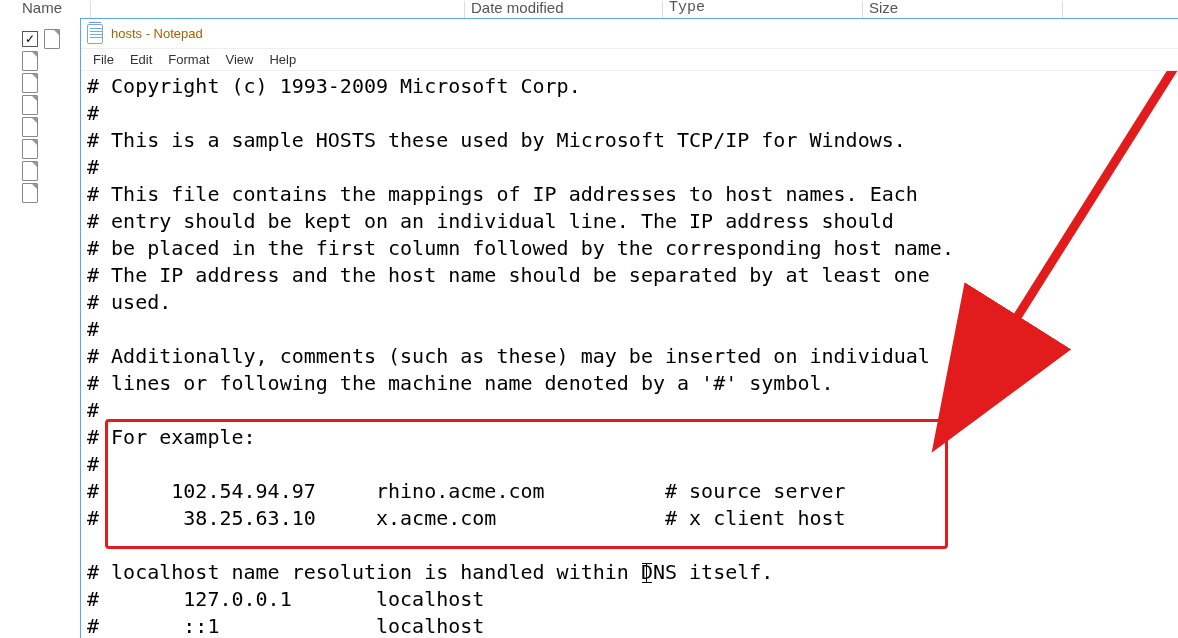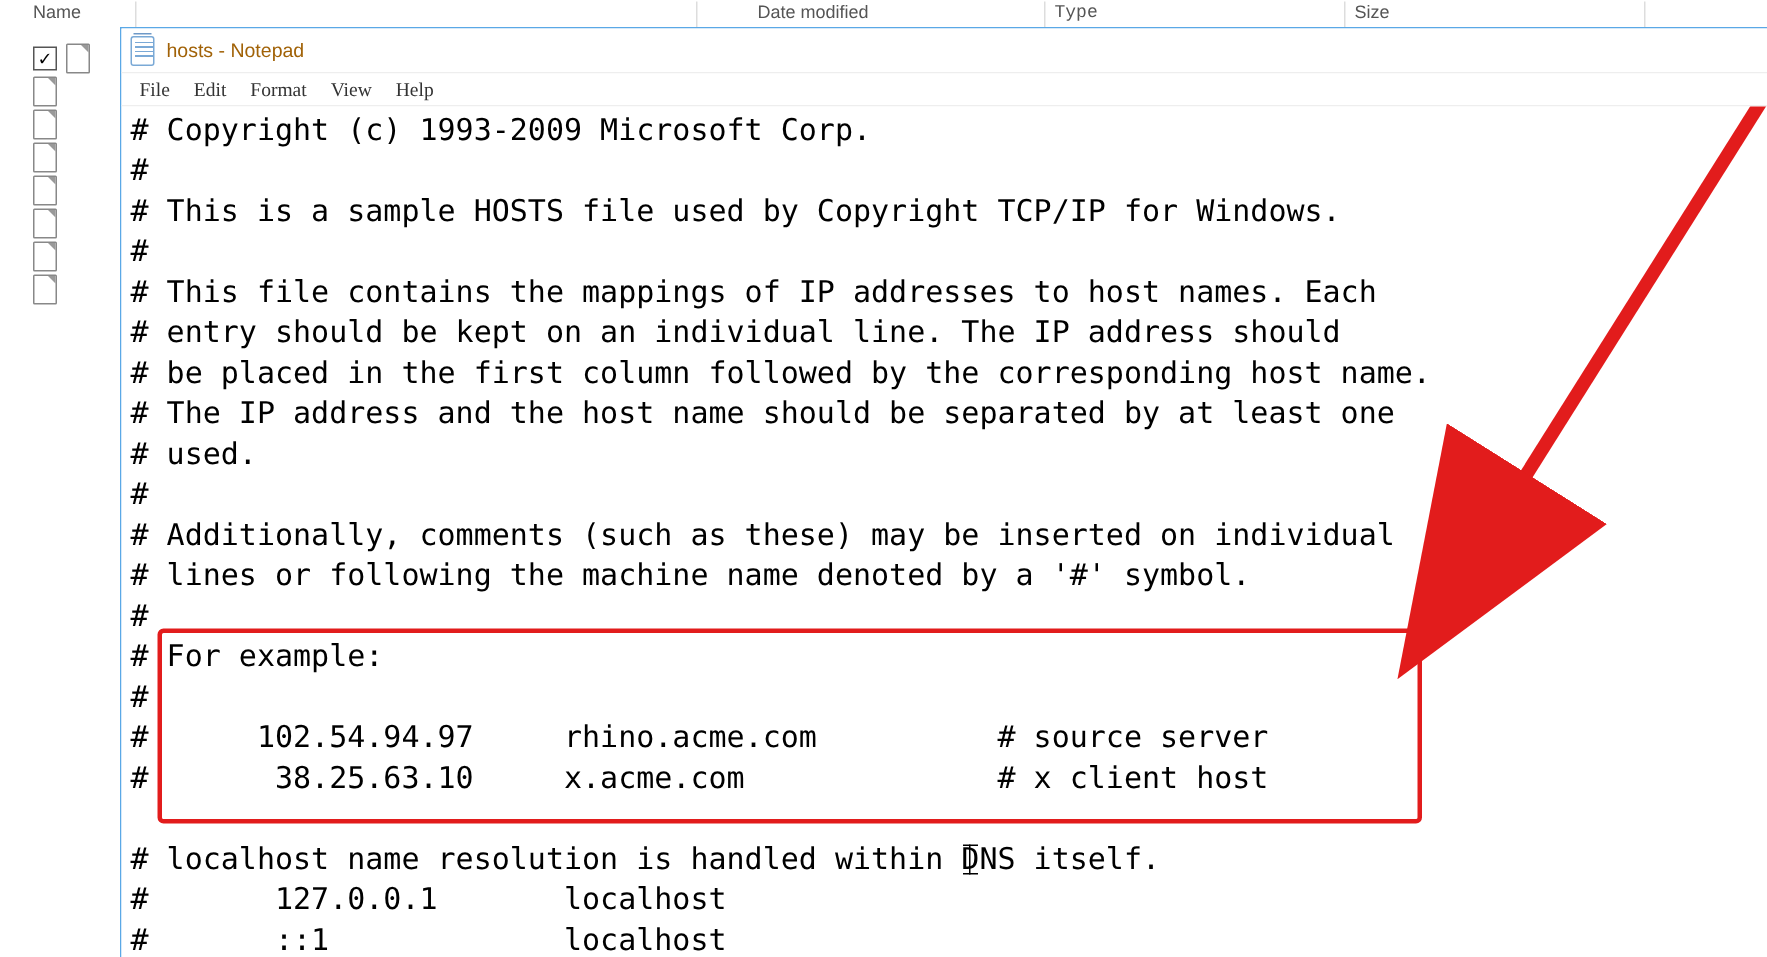--- a/index.html
+++ b/index.html
@@ -18,34 +18,34 @@
   
   .explorer-bg {
     position: absolute;
     inset: 0;
     background: #fff;
   }
   .explorer-header {
     display: flex;
     align-items: center;
     height: 20px;
-    font-size: 12px;
+    font-size: 15px;
     color: #555;
     padding-left: 16px;
     gap: 0;
   }
   .explorer-header .col {
     border-right: 1px solid #ddd;
     padding-left: 6px;
     height: 18px;
     line-height: 14px;
     overflow: hidden;
   }
   .col-name { width: 75px; }
-  .hdr-group { display:flex;margin-left:34px; }
+  .hdr-group { display:flex; }
   .explorer-left-files {
     position: absolute;
     left: 0;
     top: 28px;
     width: 78px;
   }
   .file-row {
     display: flex;
     align-items: center;
     height: 22px;
@@ -135,21 +135,20 @@
   }
   .menubar {
     height: 22px;
     display: flex;
     align-items: center;
     padding: 0 4px;
     gap: 0;
     background: #fff;
     border-bottom: 1px solid #eee;
     font-size: 13px;
-    font-family: Liberation Serif, serif;
   }
   .menubar .menu {
     padding: 2px 8px;
     cursor: default;
   }
   .editor {
     flex: 1;
     position: relative;
     background: #fff;
     overflow: hidden;
@@ -243,21 +242,21 @@
   <div class="menubar">
     <span class="menu">File</span>
     <span class="menu">Edit</span>
     <span class="menu">Format</span>
     <span class="menu">View</span>
     <span class="menu">Help</span>
   </div>
   <div class="editor">
 <pre><span># Copyright (c) 1993-2009 Microsoft Corp.</span>
 <span>#</span>
-<span># This is a sample HOSTS file used by Copyright TCP/IP for Windows.</span>
+<span># This is a sample HOSTS these used by Microsoft TCP/IP for Windows.</span>
 <span>#</span>
 <span># This file contains the mappings of IP addresses to host names. Each</span>
 <span># entry should be kept on an individual line. The IP address should</span>
 <span># be placed in the first column followed by the corresponding host name.</span>
 <span># The IP address and the host name should be separated by at least one</span>
 <span># used.</span>
 <span>#</span>
 <span># Additionally, comments (such as these) may be inserted on individual</span>
 <span># lines or following the machine name denoted by a '#' symbol.</span>
 <span>#</span>

